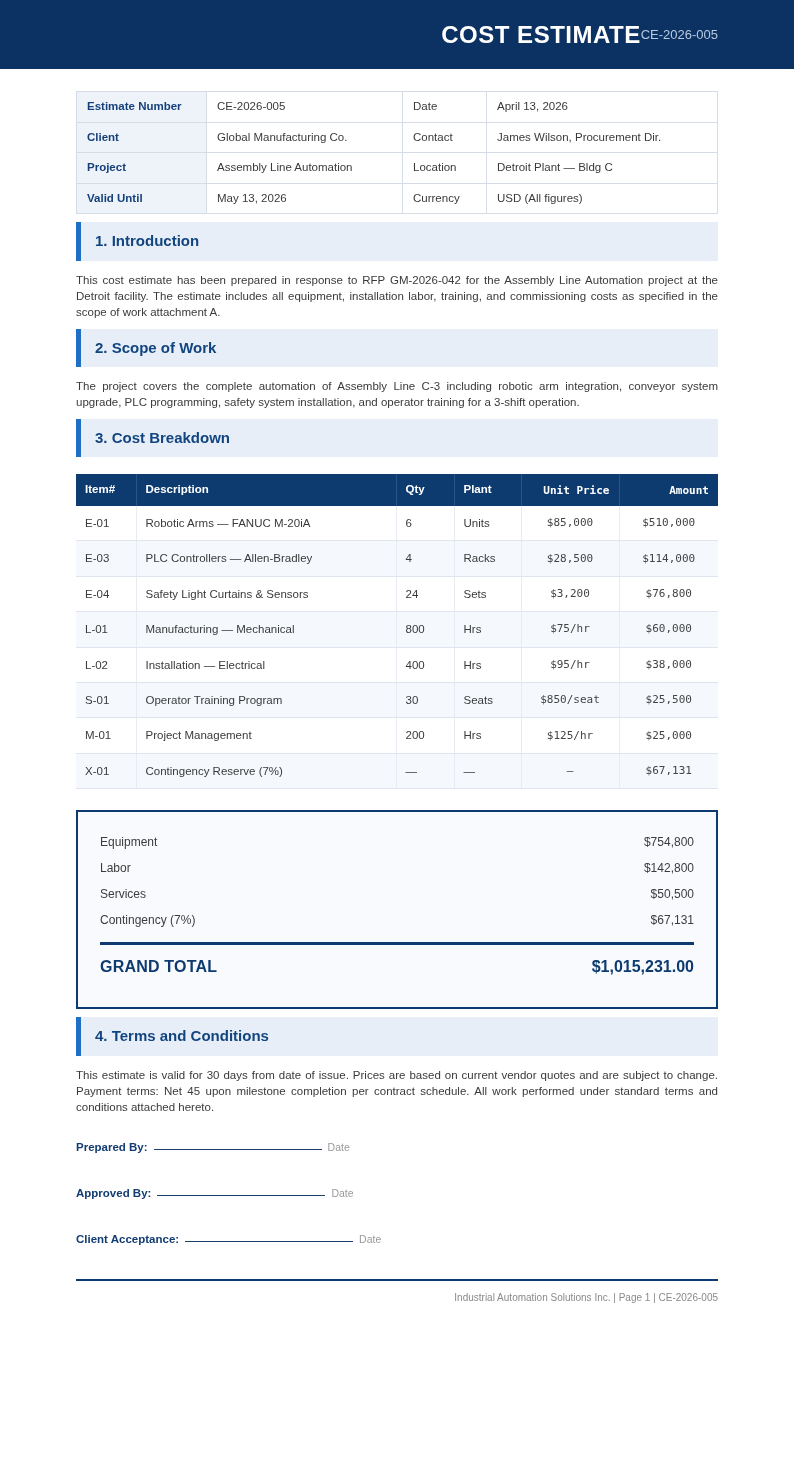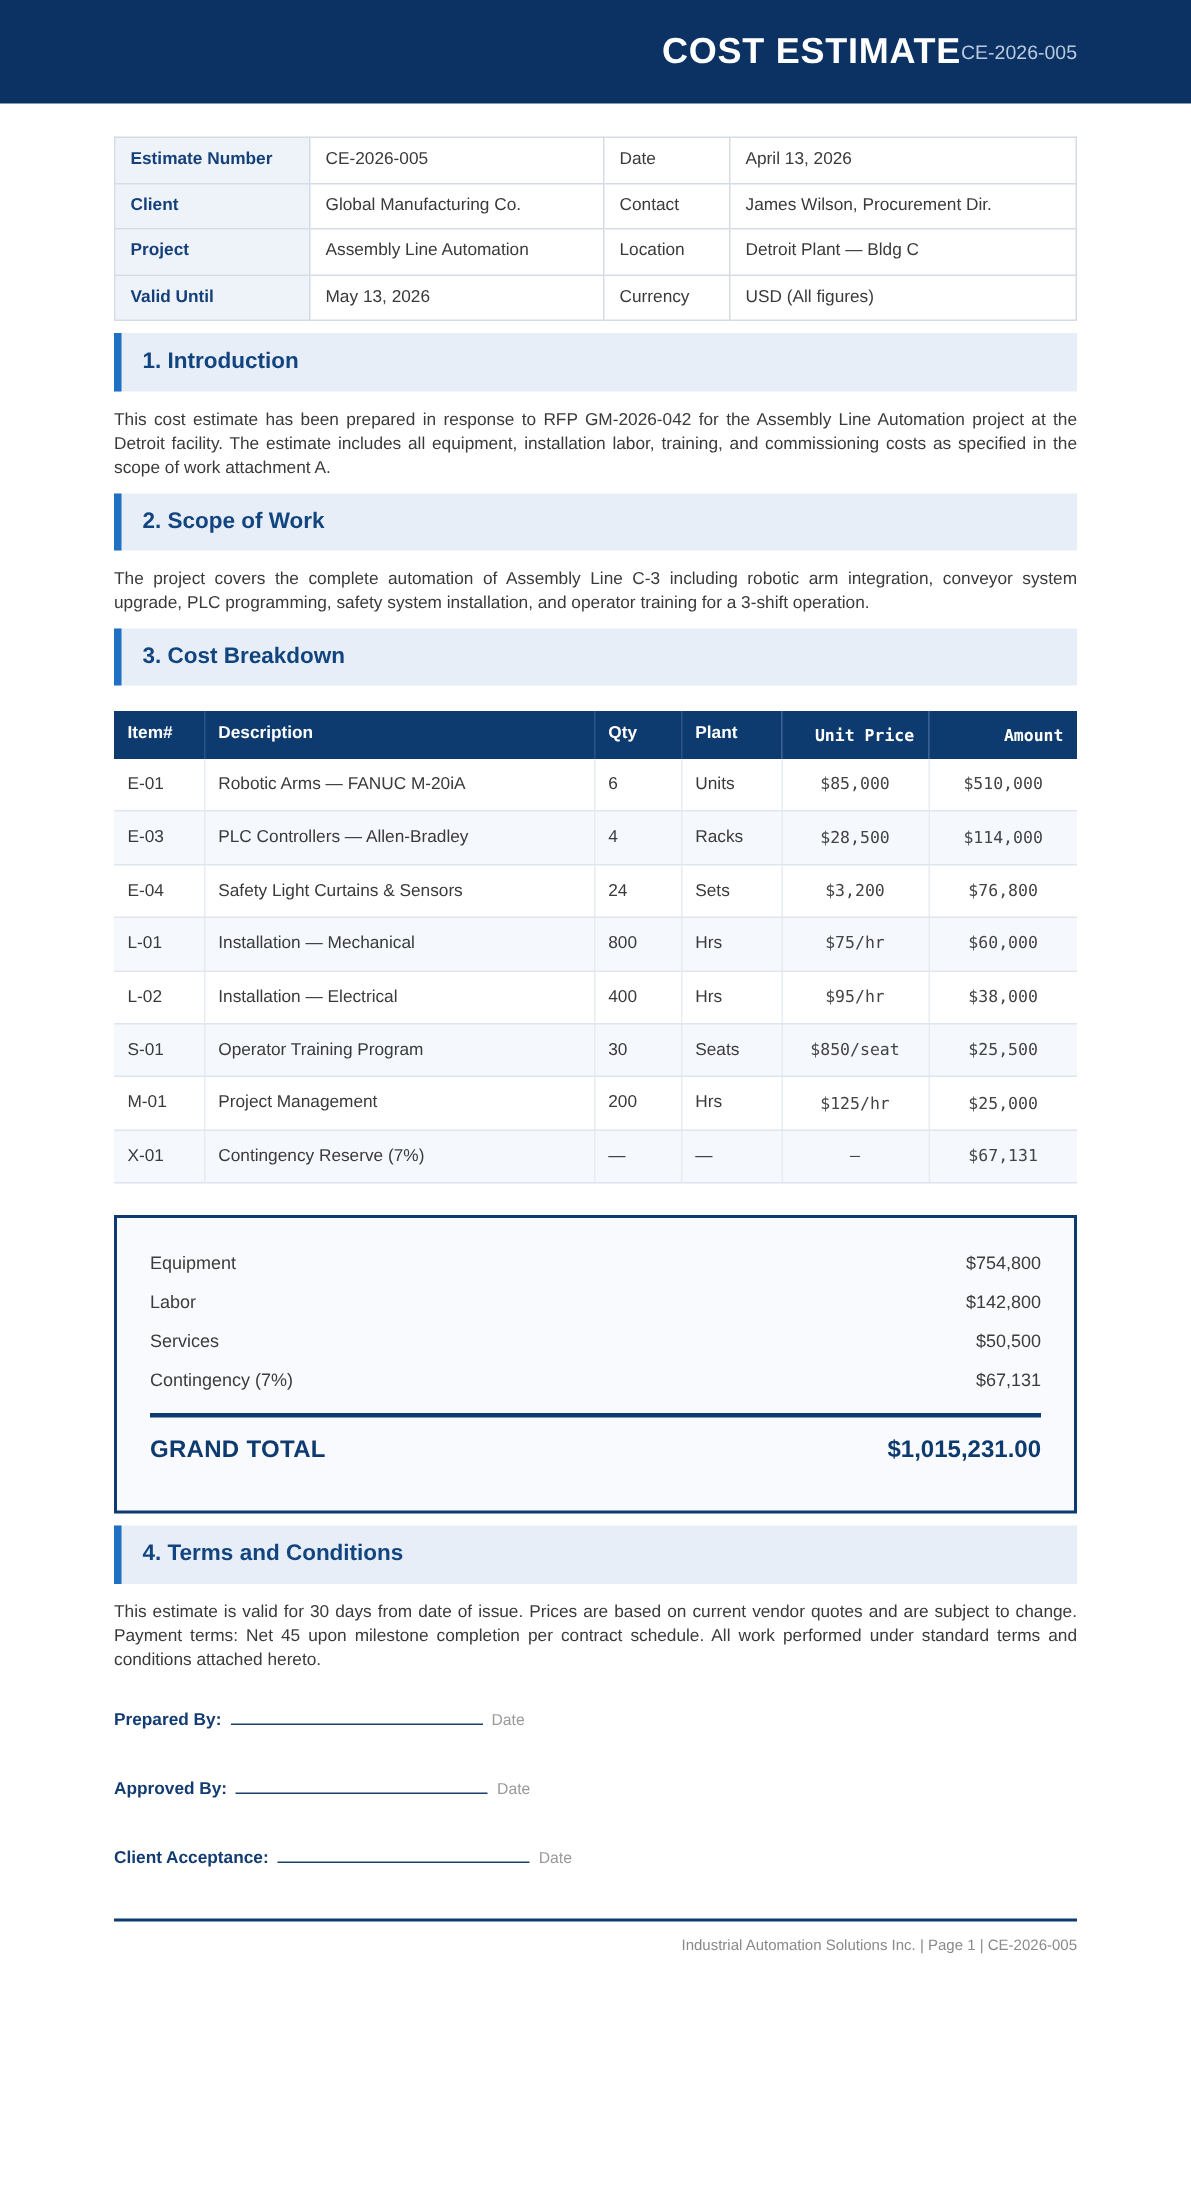--- a/index.html
+++ b/index.html
@@ -313,21 +313,21 @@
       <tr>
         <td>E-04</td>
         <td>Safety Light Curtains &amp; Sensors</td>
         <td>24</td>
         <td>Sets</td>
         <td class="num">$3,200</td>
         <td class="num">$76,800</td>
       </tr>
       <tr>
         <td>L-01</td>
-        <td>Installation — Mechanical</td>
+        <td>Manufacturing — Mechanical</td>
         <td>800</td>
         <td>Hrs</td>
         <td class="num">$75/hr</td>
         <td class="num">$60,000</td>
       </tr>
       <tr>
         <td>L-02</td>
         <td>Installation — Electrical</td>
         <td>400</td>
         <td>Hrs</td>

